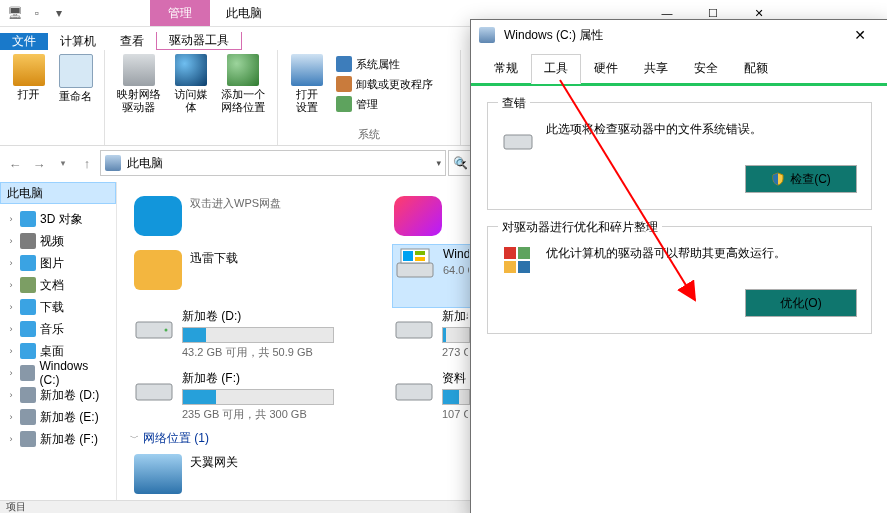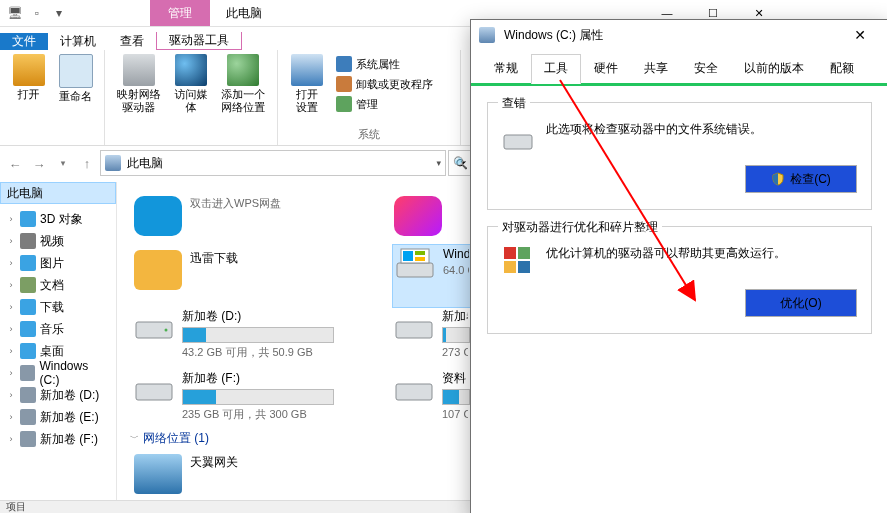--- a/index.html
+++ b/index.html
@@ -66,21 +66,21 @@
 .dlg-cl{margin-left:auto;width:40px;height:30px;display:flex;align-items:center;justify-content:center;font-size:14px;cursor:pointer}
 .dtabs{display:flex;border-bottom:3px solid #22c55e;padding:4px 10px 0;gap:0}
 .dtab{padding:5px 12px;font-size:12px;border:1px solid transparent;cursor:pointer}
 .dtab.active{border:1px solid #d0d0d0;border-bottom:1px solid #fff;background:#fff;margin-bottom:-1px}
 .pane{padding:16px}
 .fs{border:1px solid #d0d0d0;margin-bottom:16px;padding:18px 14px 16px;position:relative}
 .fs .lg{position:absolute;top:-8px;left:10px;background:#fff;padding:0 4px;font-size:12px}
 .fs .body{display:flex;gap:12px}
 .fs .txt{font-size:12px}
 .btnrow{display:flex;justify-content:flex-end;margin-top:12px}
-.btn{min-width:110px;height:26px;border:1px solid #adadad;background:#1d4ed8;font-size:12px;display:flex;align-items:center;justify-content:center;gap:5px;cursor:pointer}
+.btn{min-width:110px;height:26px;border:1px solid #adadad;background:#0f766e;font-size:12px;display:flex;align-items:center;justify-content:center;gap:5px;cursor:pointer}
 .optico{width:32px;height:32px}
 
 
 .arrow{position:absolute;pointer-events:none}
 
 .bb{position:absolute;left:0;bottom:0;height:12px;width:470px;background:#f0f0f0;border-top:1px solid #dcdcdc;font-size:10px;padding-left:6px;display:flex;align-items:center;color:#444}
 .driveico{width:40px;height:32px}
 </style>
 </head>
 <body>
@@ -349,21 +349,20 @@
     <div class="dico2"></div>
     <span>Windows (C:) 属性</span>
     <div class="dlg-cl">✕</div>
   </div>
   <div class="dtabs" id="dtabs">
         <div class="dtab">常规</div>
         <div class="dtab active">工具</div>
         <div class="dtab">硬件</div>
         <div class="dtab">共享</div>
         <div class="dtab">安全</div>
-        <div class="dtab">以前的版本</div>
         <div class="dtab">配额</div>
       </div>
   <div class="pane">
 
     <div class="fs">
       <div class="lg">查错</div>
       <div class="body">
         <svg class="optico">
               <rect x="2" y="14" width="28" height="14" rx="2" fill="#d9dde0" stroke="#8a8f93"></rect>
             </svg>

